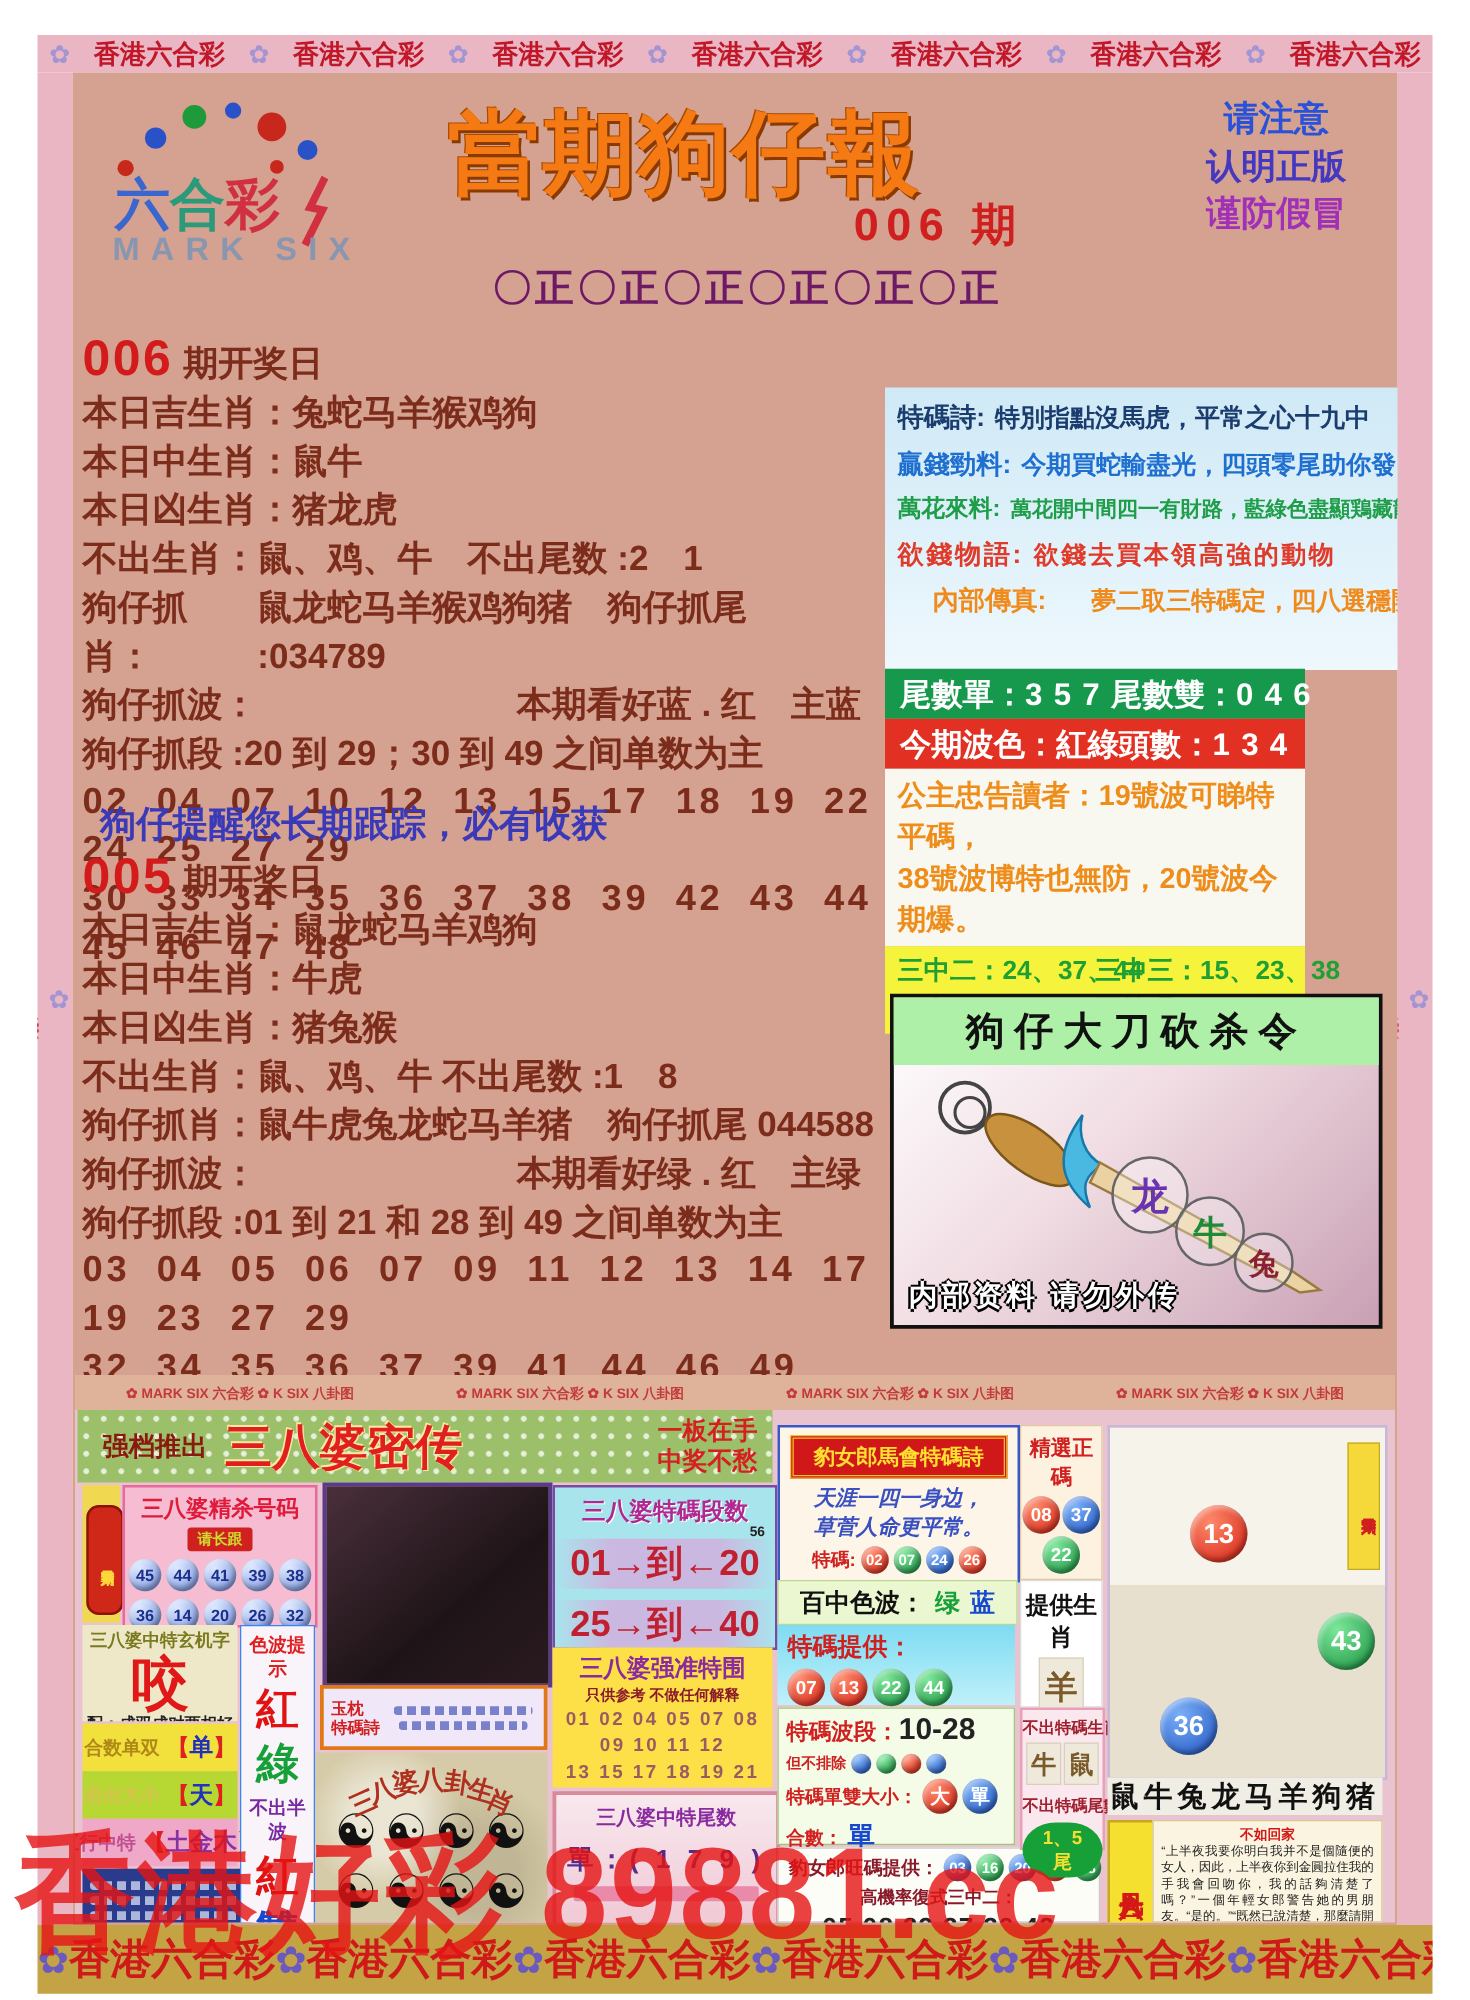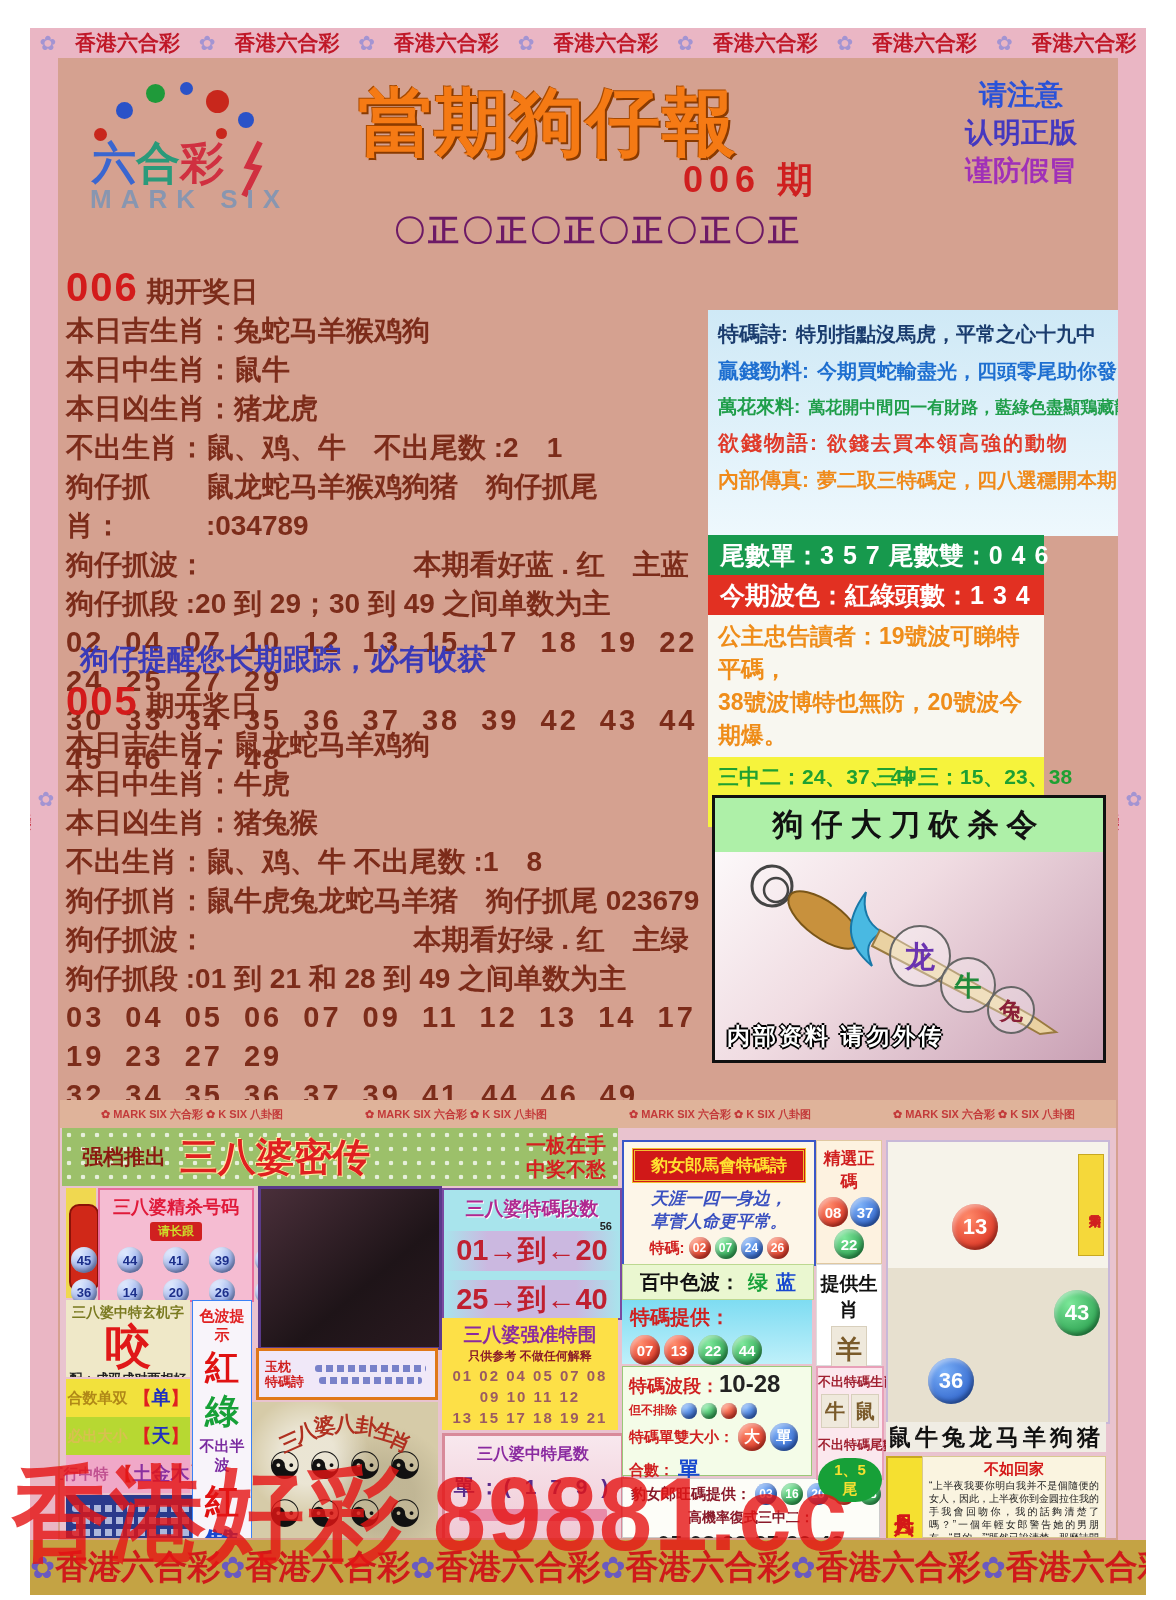--- a/index.html
+++ b/index.html
@@ -34,21 +34,21 @@
   
   .temashi{background:linear-gradient(180deg,#cfe9f6,#eef8fd);padding:10px 8px 6px 10px;}
   .ts-line{display:flex;align-items:baseline;margin-bottom:9px;white-space:nowrap;}
   .ts-label{font-weight:bold;font-size:21px;margin-right:8px;}
   .ts-text{font-weight:bold;font-size:20px;}
   .ts-line.navy .ts-label,.ts-line.navy .ts-text{color:#1a3c6e;}
   .ts-line.blue .ts-label,.ts-line.blue .ts-text{color:#1e6fd0;}
   .ts-line.green .ts-label,.ts-line.green .ts-text{color:#1f9e4a;font-size:19px;}
   .ts-line.green .ts-text{font-size:17px;}
   .ts-line.red .ts-label,.ts-line.red .ts-text{color:#e03a2a;letter-spacing:2px;}
-  .ts-line.orange .ts-label,.ts-line.orange .ts-text{color:#f08a1a;}
+  .ts-line.orange .ts-label,.ts-line.orange .ts-text{color:#f08a1a;margin-left:28px;}
   
   .bar{display:flex;align-items:center;justify-content:space-between;color:#fff;font-weight:bold;
        font-size:25px;padding:0 12px;height:40px;white-space:nowrap;}
   .bar .num{letter-spacing:9px;}
   .bar-green{background:#17994d;}
   .bar-red{background:#e23022;}
   .bar-blue{background:#1b7fd4;}
   .advice{background:#f8f7f0;color:#ef8d1a;font-weight:bold;font-size:23px;line-height:33px;
           padding:5px 10px;}
   .yellowbox{background:#f6f33c;color:#1fa032;font-weight:bold;font-size:21px;line-height:31px;
@@ -75,21 +75,21 @@
   .lantern{position:absolute;left:3px;top:16px;width:26px;height:84px;background:#d02818;border-radius:10px;
            border:2px solid #8a1208;color:#ffd83a;font-size:11px;font-weight:bold;
            writing-mode:vertical-rl;text-orientation:upright;text-align:center;line-height:24px;}
   .shahao{background:#f5bcd2;border:2px solid #e86a9a;text-align:center;}
   .shahao-title{color:#e01a3a;font-weight:bold;font-size:18px;margin-top:5px;}
   .chip{display:inline-block;background:#d02020;color:#cddc2a;font-weight:bold;font-size:12px;
         padding:1px 8px;border-radius:3px;margin-top:3px;}
   .blurline{height:7px;border-radius:3px;margin:5px auto;filter:blur(.5px);
      background:repeating-linear-gradient(90deg,rgba(170,30,60,.55) 0 6px,transparent 6px 10px);}
   .blurline.blue{background:repeating-linear-gradient(90deg,rgba(40,60,170,.6) 0 7px,transparent 7px 11px);}
-  .ballrow{display:flex;justify-content:center;gap:20px;margin-top:6px;}
+  .ballrow{display:flex;justify-content:center;gap:4px;margin-top:6px;}
   .ball{display:inline-flex;align-items:center;justify-content:center;border-radius:50%;color:#fff;
         font-weight:bold;flex:0 0 auto;
         box-shadow:inset -2px -3px 4px rgba(0,0,0,.35),inset 2px 3px 4px rgba(255,255,255,.45);}
   .ball.red{background:radial-gradient(circle at 35% 30%,#ff8a6a,#d31c10);}
   .ball.green{background:radial-gradient(circle at 35% 30%,#7ce89a,#148c3a);}
   .ball.blue{background:radial-gradient(circle at 35% 30%,#7ab0f8,#1c50c0);}
   .ball.lblue{background:radial-gradient(circle at 35% 30%,#dce8ff,#6f8ade);color:#1c2f8a;}
   .b26{width:26px;height:26px;font-size:13px;}
   .b30{width:30px;height:30px;font-size:15px;}
   .b22{width:22px;height:22px;font-size:12px;}
@@ -165,21 +165,21 @@
      repeating-linear-gradient(90deg,transparent 0 43px,rgba(150,140,120,.35) 43px 45px),
      repeating-linear-gradient(0deg,transparent 0 43px,rgba(150,140,120,.35) 43px 45px);
      border:2px solid #c8b8d8;}
   .vissue{background:#f5d83a;color:#d02020;font-weight:bold;font-size:12px;writing-mode:vertical-rl;
           text-orientation:upright;text-align:center;border:1px solid #c8a820;}
   .caption{background:#f0ede4;color:#111;font-weight:bold;font-size:23px;text-align:center;
            letter-spacing:4px;display:flex;align-items:center;justify-content:center;}
   .fengyue{background:#f5e030;border:2px solid #c8a820;color:#d41818;font-weight:bold;font-size:20px;
            writing-mode:vertical-rl;text-orientation:upright;display:flex;align-items:center;justify-content:center;}
   .story{background:#faf4e0;border:1px solid #d8c890;padding:3px 6px;box-sizing:border-box;overflow:hidden;}
-  .story-title{color:#d41818;font-weight:bold;font-size:15px;text-align:center;}
+  .story-title{color:#d41818;font-weight:bold;font-size:11px;text-align:center;}
   .story-text{color:#222;font-size:10px;line-height:13px;text-align:justify;}
   .watermark{color:#e61414;font-weight:bold;font-size:96px;white-space:nowrap;opacity:.8;
              letter-spacing:2px;transform:scaleY(1.08);z-index:60;}
 </style>
 </head>
 <body>
 
 <div class="page">
 
   <div class="abs border-strip" style="left:30px;top:28px;width:1116px;height:30px;">
@@ -323,21 +323,21 @@
 
           <div class="tline">
             <span>本日凶生肖：</span><span>猪兔猴</span>
           </div>
 
           <div class="tline">
             <span>不出生肖：</span><span>鼠、鸡、牛 不出尾数 :1　8</span>
           </div>
 
           <div class="tline">
-            <span>狗仔抓肖：</span><span>鼠牛虎兔龙蛇马羊猪　狗仔抓尾 023679</span>
+            <span>狗仔抓肖：</span><span>鼠牛虎兔龙蛇马羊猪　狗仔抓尾 044588</span>
           </div>
 
           <div class="tline spread">
             <span>狗仔抓波：</span><span>本期看好绿 . 红　主绿</span>
           </div>
 
           <div class="tline">
             <span>狗仔抓段 :</span><span>01 到 21 和 28 到 49 之间单数为主</span>
           </div>
         </div>

